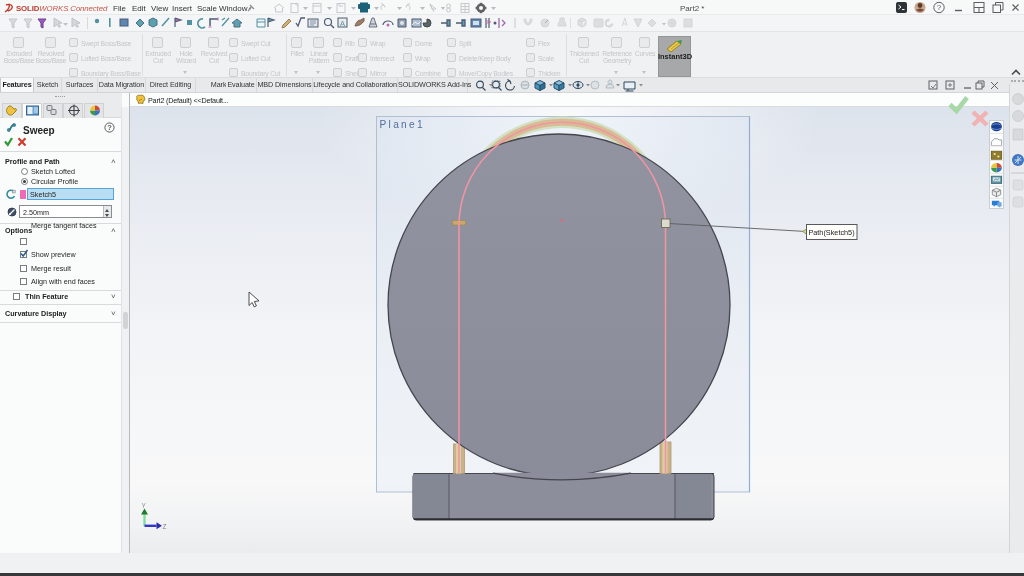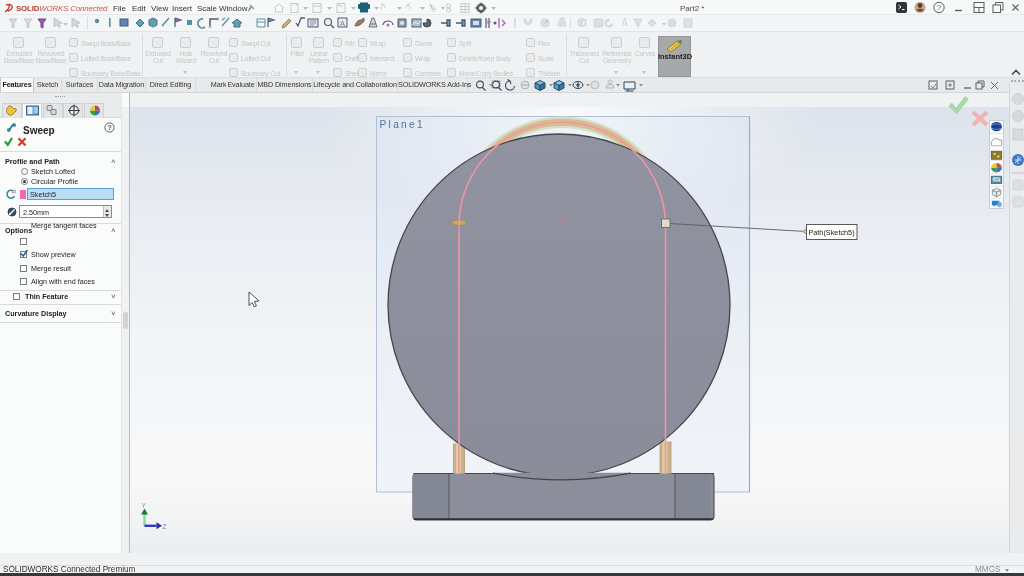--- a/index.html
+++ b/index.html
@@ -402,20 +402,28 @@
         <text x="141.5" y="507.5" font-size="6.5" fill="#8a8d90">Y</text>
         <text x="162.5" y="528.5" font-size="6.5" fill="#808386">Z</text>
       </g>
     </svg>
     <div style="position:absolute;left:-6px;top:-11px;width:0;height:0;border-top:3.5px solid transparent;border-bottom:3.5px solid transparent;border-left:4.5px solid #5a5d60"></div>
   </div>
   <svg class="abs" style="left:944px;top:92px;z-index:5" width="50" height="40" viewBox="0 0 50 40">
     <path d="M6 12.5 L12.5 19 L23 5.5" stroke="#a8d8a8" stroke-width="4.6" fill="none"></path>
     <path d="M29 20 L43 33 M43 20 L29 33" stroke="#f0b2b2" stroke-width="4.4"></path>
   </svg>
+  <div id="breadcrumb">
+    <div style="position:absolute;left:3px;top:3px;width:0;height:0;border-top:3.5px solid transparent;border-bottom:3.5px solid transparent;border-left:5px solid #4a4d50"></div>
+    <svg class="abs" style="left:13px;top:1px" width="11" height="11" viewBox="0 0 11 11">
+      <path d="M2 4 C1 2 3 0.5 5 1.5 C7 0.5 9 1.5 9.5 3.5 C10.5 5 9.5 7 8 7.5 L8 9.5 L5 9 L3.5 9.6 L3 7 C1.5 6.5 1.5 5 2 4 Z" fill="#f0c33c" stroke="#8a6d1a" stroke-width="0.8"></path>
+      <path d="M4 6.5 L7 5" stroke="#8a6d1a" stroke-width="0.7"></path>
+    </svg>
+    <div style="position:absolute;left:26px;top:3px;font-size:7.2px;letter-spacing:-0.2px;color:#1c1c1c;white-space:nowrap">Part2 (Default) &lt;&lt;Default...</div>
+  </div>
   <div id="panel">
     <div id="pmtabs">
       <div style="position:absolute;left:55px;top:3px;width:10px;height:2px;border-top:1px dotted #9a9da0"></div>
       <div class="pmtab" style="left:2px"></div>
       <div class="pmtab pmtabA" style="left:22px"></div>
       <div class="pmtab" style="left:43px"></div>
       <div class="pmtab" style="left:63px"></div>
       <div class="pmtab" style="left:84px"></div>
       <svg class="abs" style="left:2px;top:10px" width="104" height="15" viewBox="0 0 104 15">
         <path d="M6 11 C4 9 4 6 6 4 C7 2.5 9 2.5 10 4 L12 6 C14 5 15 6 14 8 L11 11 C9.5 12.5 7.5 12.5 6 11 Z" fill="#f0c33c" stroke="#8a6d1a" stroke-width="0.8"></path>
@@ -542,19 +550,14 @@
           <line x1="0" y1="31" x2="14" y2="31"></line>
           <line x1="0" y1="49" x2="14" y2="49"></line>
           <line x1="0" y1="65" x2="14" y2="65"></line>
           <line x1="0" y1="81" x2="14" y2="81"></line>
           <line x1="0" y1="96" x2="14" y2="96"></line>
         </g>
       <path d="M2 99 h8 v5.5 h-4 l-2 2 v-2 h-2 z" fill="#2b7cd3"></path>
         <path d="M8 101 h4.5 v5 h-1.5 v1.8 l-2 -1.8 h-1 z" fill="#6fa8e0"></path>
     </svg>
   </div>
-  <div id="statusbar">
-    <div class="stxt" style="left:3px;top:-1px">SOLIDWORKS Connected Premium</div>
-    <div class="stxt" style="left:975px;top:-1px;color:#8a8d90">MMGS</div>
-    <div style="position:absolute;left:1005px;top:3px;width:0;height:0;border-left:2.5px solid transparent;border-right:2.5px solid transparent;border-top:3px solid #8a8d90"></div>
-  </div>
   <div id="botdark"></div>
 </div>
 
 </body></html>

